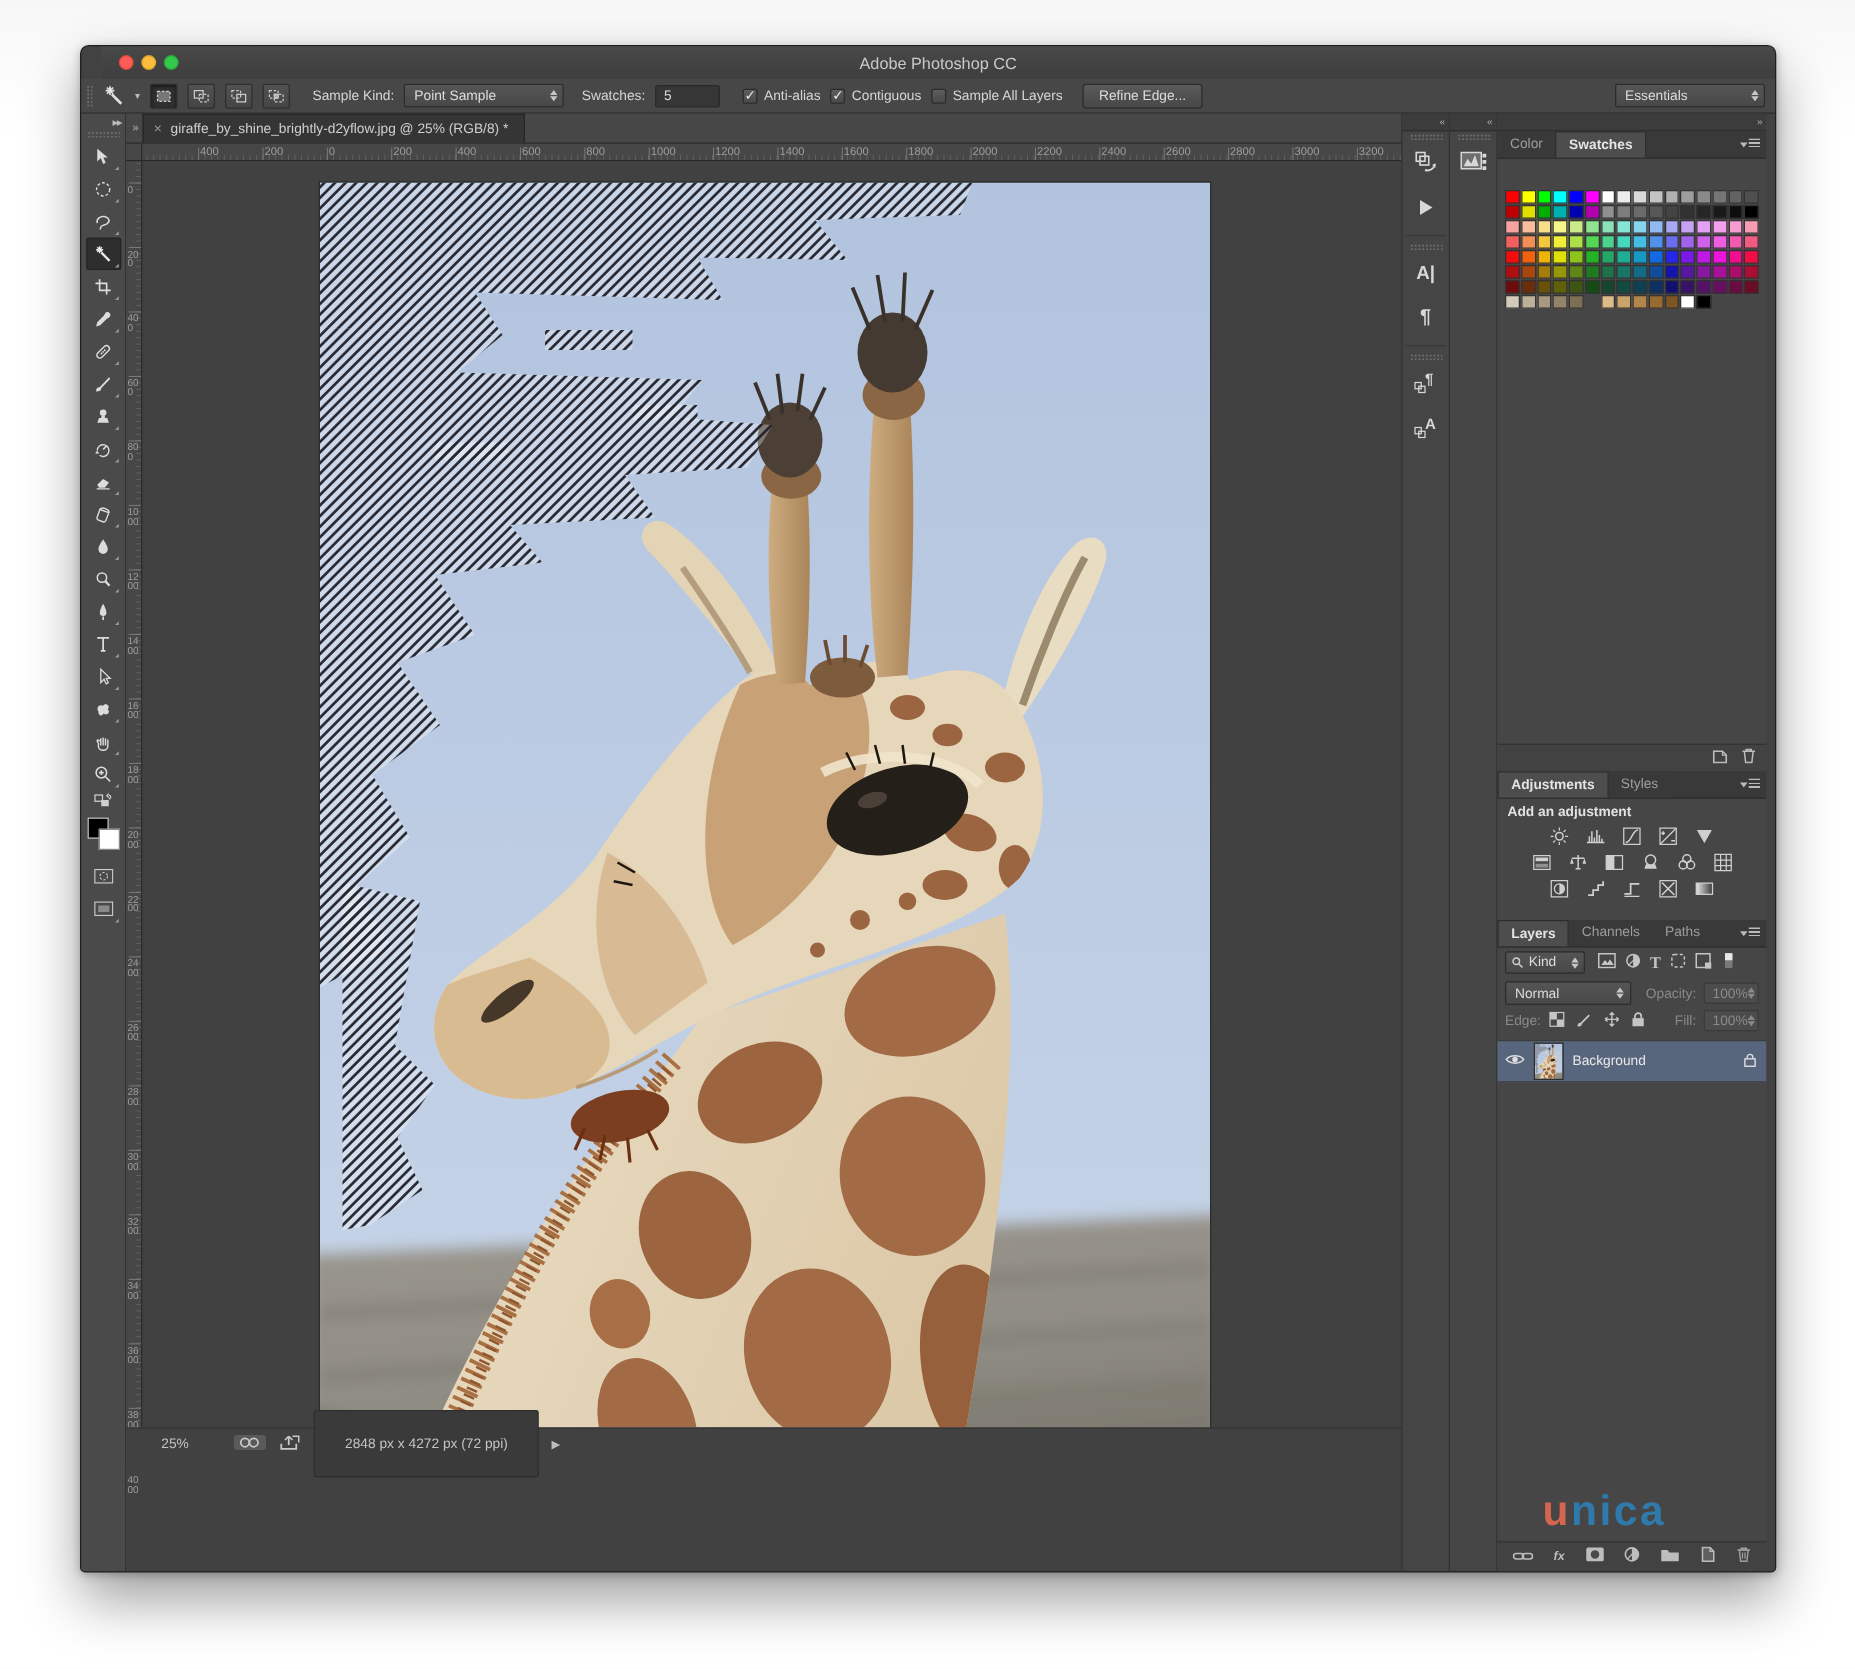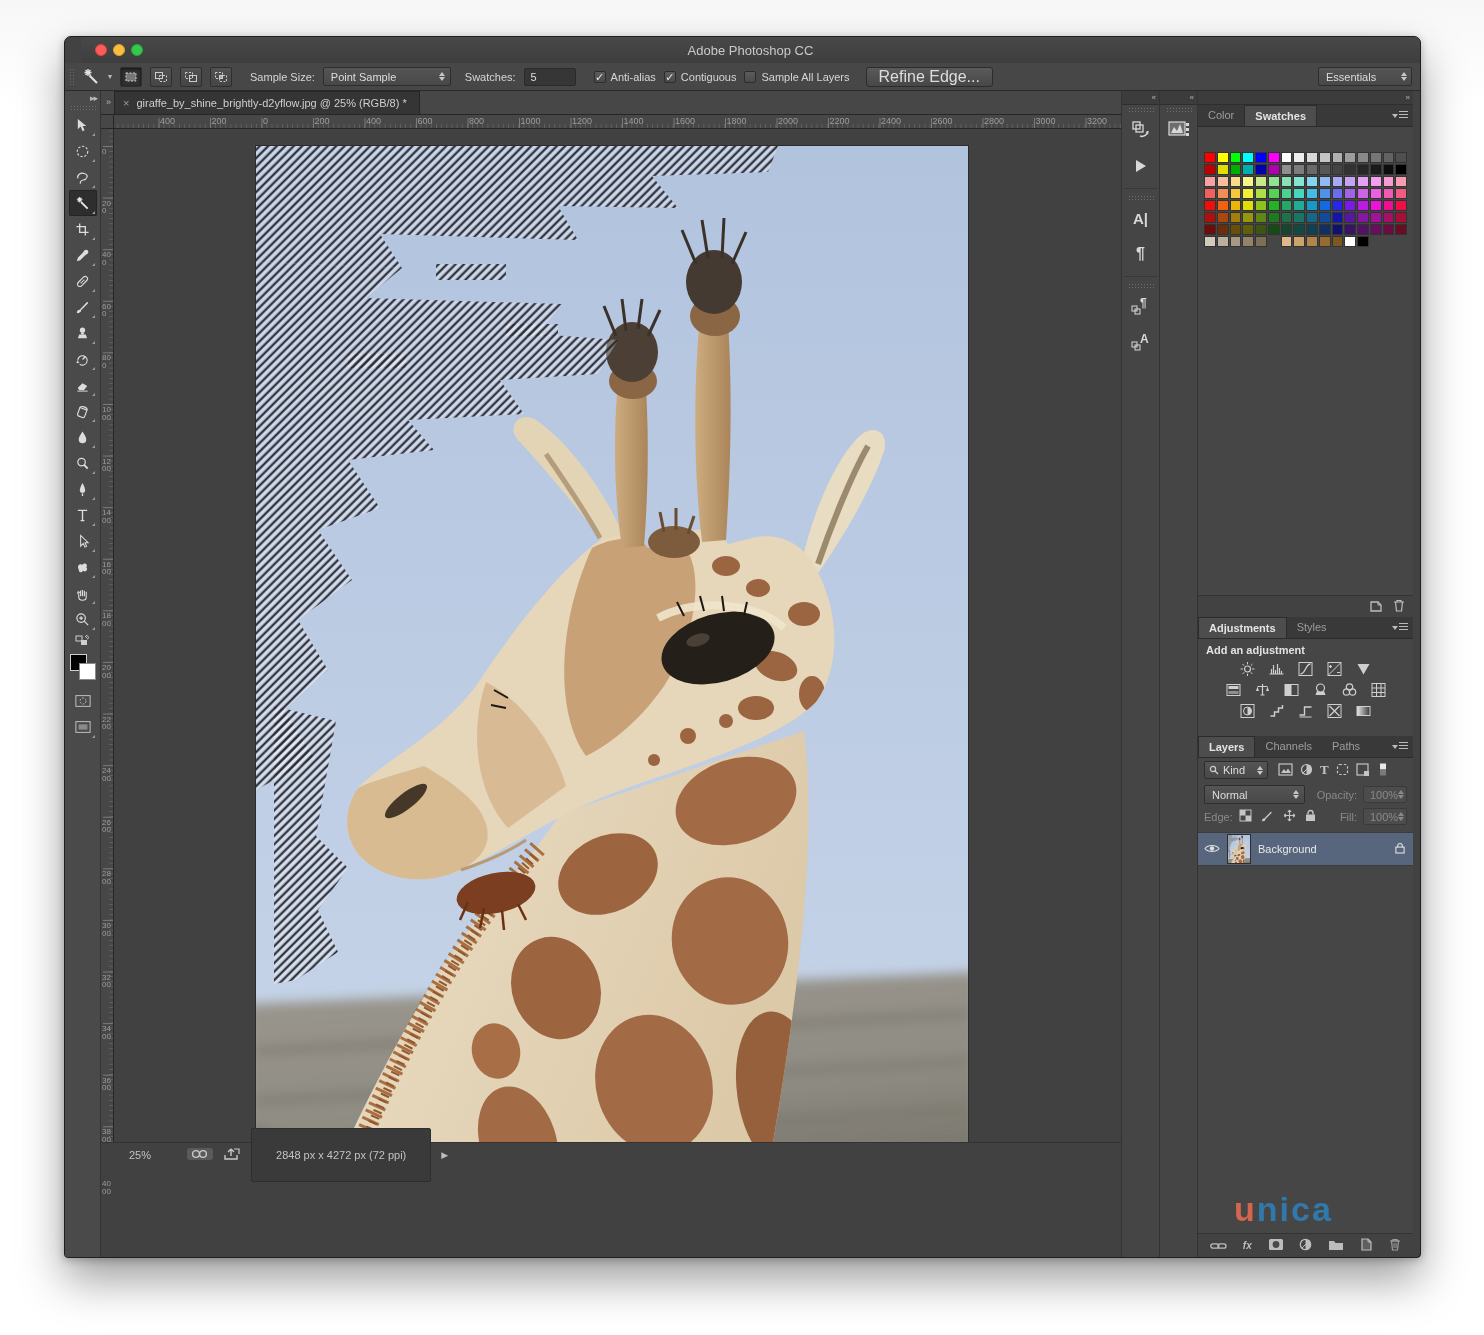--- a/index.html
+++ b/index.html
@@ -30,21 +30,21 @@
   .dd{height:19px;background:linear-gradient(#555,#484848);border:1px solid #2d2d2d;border-radius:2px;
     display:flex;align-items:center;padding:0 4px 0 7px;gap:8px;color:#ddd;}
   .ud{display:inline-block;width:7px;}
   .ud:before{content:"";display:block;margin:0 auto 1px;width:0;height:0;border-left:3px solid transparent;border-right:3px solid transparent;border-bottom:4px solid #c7c7c7;}
   .ud:after{content:"";display:block;margin:0 auto;width:0;height:0;border-left:3px solid transparent;border-right:3px solid transparent;border-top:4px solid #c7c7c7;}
   .tolbox{width:52px;height:18px;background:#363636;border:1px solid #2a2a2a;border-radius:2px;color:#ddd;padding:2px 6px;}
   .cb{display:flex;align-items:center;gap:5px;}
   .cbbox{width:12px;height:12px;background:linear-gradient(#5c5c5c,#4a4a4a);border:1px solid #2c2c2c;border-radius:2px;
     color:#e8e8e8;font-size:11px;line-height:10px;text-align:center;}
   .btn{height:20px;padding:0 12px;border:1px solid #2c2c2c;border-radius:3px;background:linear-gradient(#5a5a5a,#474747);color:#ddd;
-    display:flex;align-items:center;font-size:16px;text-align:right;}
+    display:flex;align-items:center;font-size:11px;text-align:right;}
   .spacer{flex:1;}
   
   .tools{position:absolute;left:0;top:54px;width:36px;bottom:0;background:#4a4a4a;border-right:1px solid #333;
     display:flex;flex-direction:column;align-items:center;padding-top:2px;}
   .tools .chev{color:#bdbdbd;font-size:9px;align-self:flex-end;margin-right:3px;letter-spacing:-1px;}
   .tool{width:28px;height:26px;display:flex;align-items:center;justify-content:center;position:relative;border-radius:2px;}
   .tool:after{content:"";position:absolute;right:2px;bottom:2px;width:0;height:0;border-left:3px solid transparent;border-bottom:3px solid #9a9a9a;}
   .tool.noflyout:after{display:none;}
   .tool.selected{background:#2e2e2e;box-shadow:inset 0 0 0 1px #242424;}
   .fgbg{position:relative;width:26px;height:26px;margin-top:4px;}
@@ -156,42 +156,42 @@
           <rect x="5.5" y="4.5" width="7" height="6"></rect>
         </svg>
     </div>
     <div class="modebtn">
       <svg width="14" height="12" viewBox="0 0 14 12" fill="none" stroke="#ccc">
           <rect x="1.5" y="1.5" width="7" height="6" stroke-dasharray="2 1.5"></rect>
           <rect x="5.5" y="4.5" width="7" height="6" stroke-dasharray="2 1.5"></rect>
           <rect x="5.5" y="4.5" width="3" height="3" fill="#aaa"></rect>
         </svg>
     </div>
-    <span style="margin-left:10px">Sample Size:</span>
+    <span style="margin-left:10px">Sample Kind:</span>
     <div class="dd" style="width:128px">
       <span style="flex:1">Point Sample</span>
         <span class="ud"></span>
     </div>
     <span style="margin-left:6px">Swatches:</span>
     <div class="tolbox">5</div>
     <label class="cb" style="margin-left:10px">
       <span class="cbbox">✓</span>
       <span>Anti-alias</span>
     </label>
     <label class="cb">
       <span class="cbbox">✓</span>
       <span>Contiguous</span>
     </label>
     <label class="cb">
       <span class="cbbox"></span>
       <span>Sample All Layers</span>
     </label>
     <div class="btn" style="margin-left:8px">Refine Edge...</div>
     <div class="spacer"></div>
-    <div class="dd" style="width:94px">
+    <div class="dd" style="width:120px">
       <span style="flex:1">Essentials</span>
         <span class="ud"></span>
     </div>
   </div>
 
   <div class="tools">
     <span class="chev">▸▸</span>
     <div class="gripH"></div>
     <div class="tool">
         <svg width="15" height="15" viewBox="0 0 16 16">

